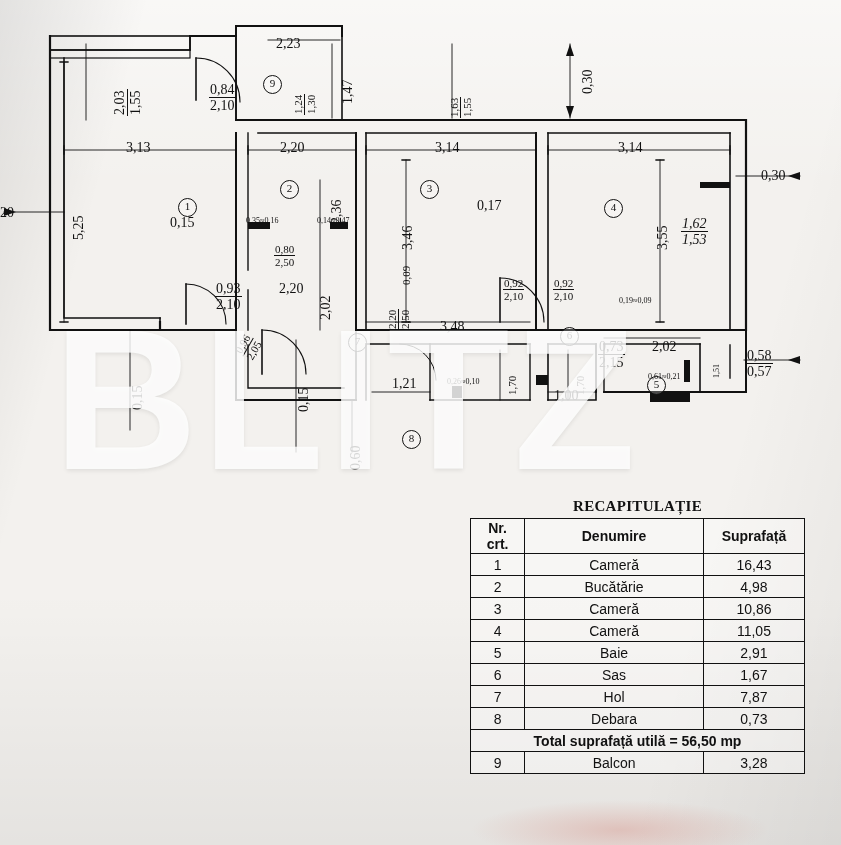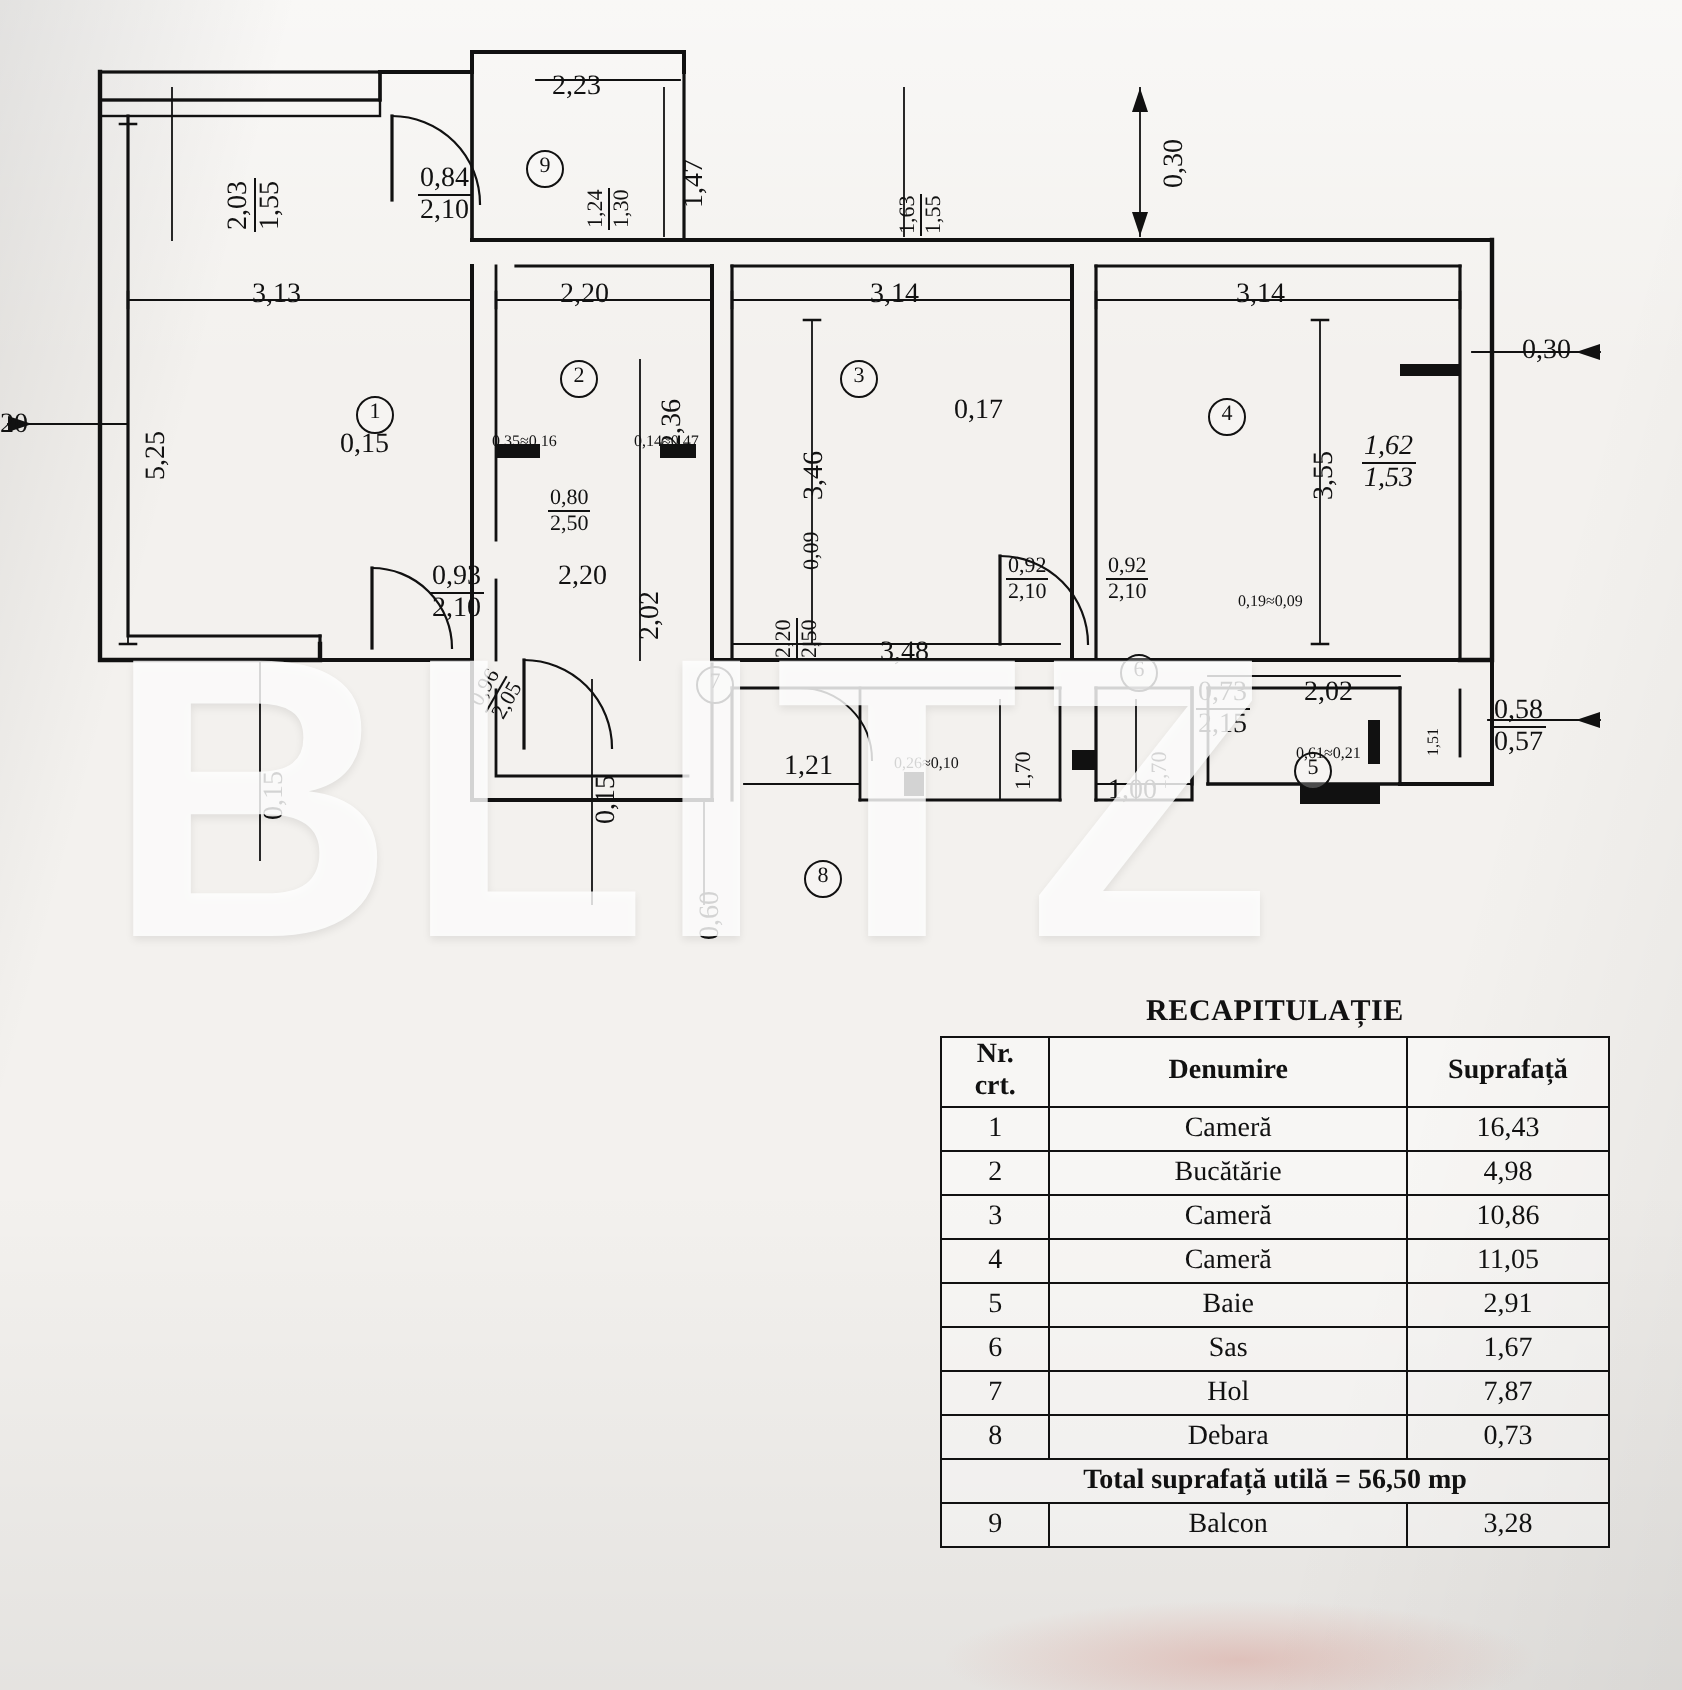--- a/index.html
+++ b/index.html
@@ -61,21 +61,21 @@
     width:17px;height:17px;border:1.2px solid #111;border-radius:50%;
     font-size:11px;line-height:15px;text-align:center;
     background:rgba(255,255,255,0.25);
   }
 
   
   table.recap{
     border-collapse:collapse;
     width:335px;
     background:rgba(255,255,255,0.35);
-    font-family:Liberation Serif, serif;
+    font-family:Liberation Sans, sans-serif;
     font-size:14px;
   }
   table.recap td, table.recap th{
     border:1px solid #111;
     padding:1px 3px;
     text-align:center;
     height:19px;
   }
   table.recap thead th{font-weight:700;font-size:14px;}
   .recap-title{

